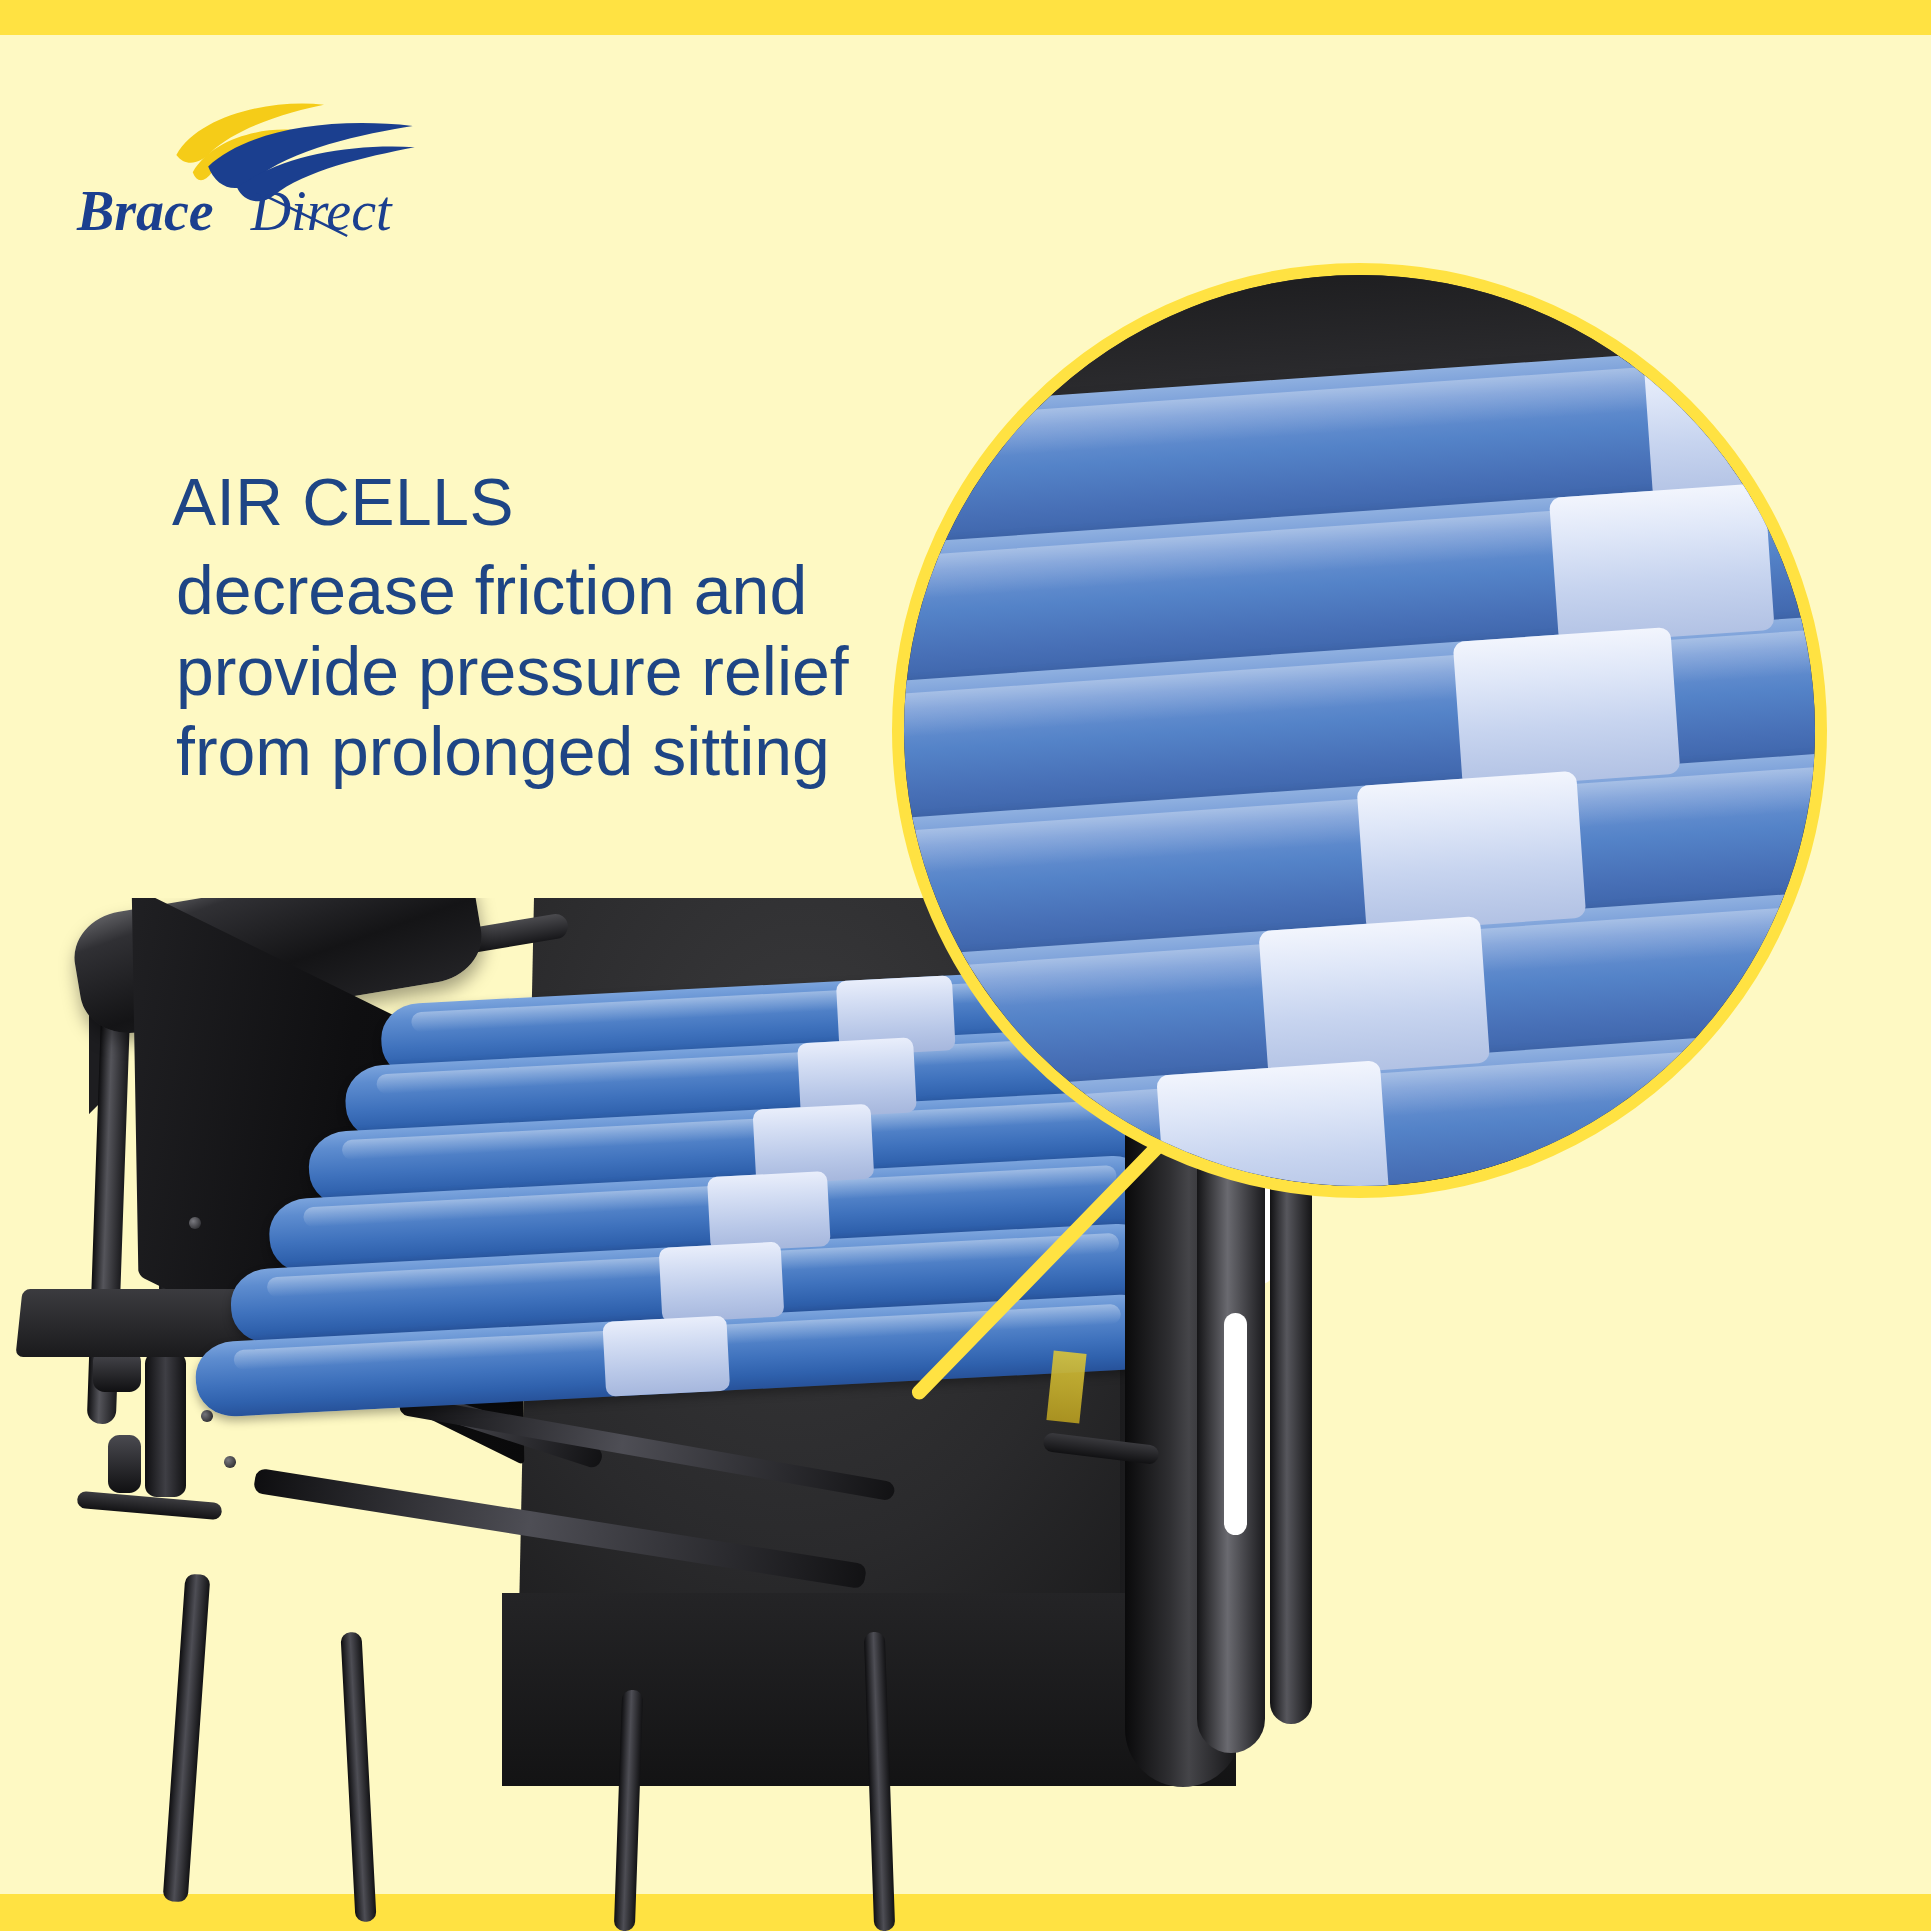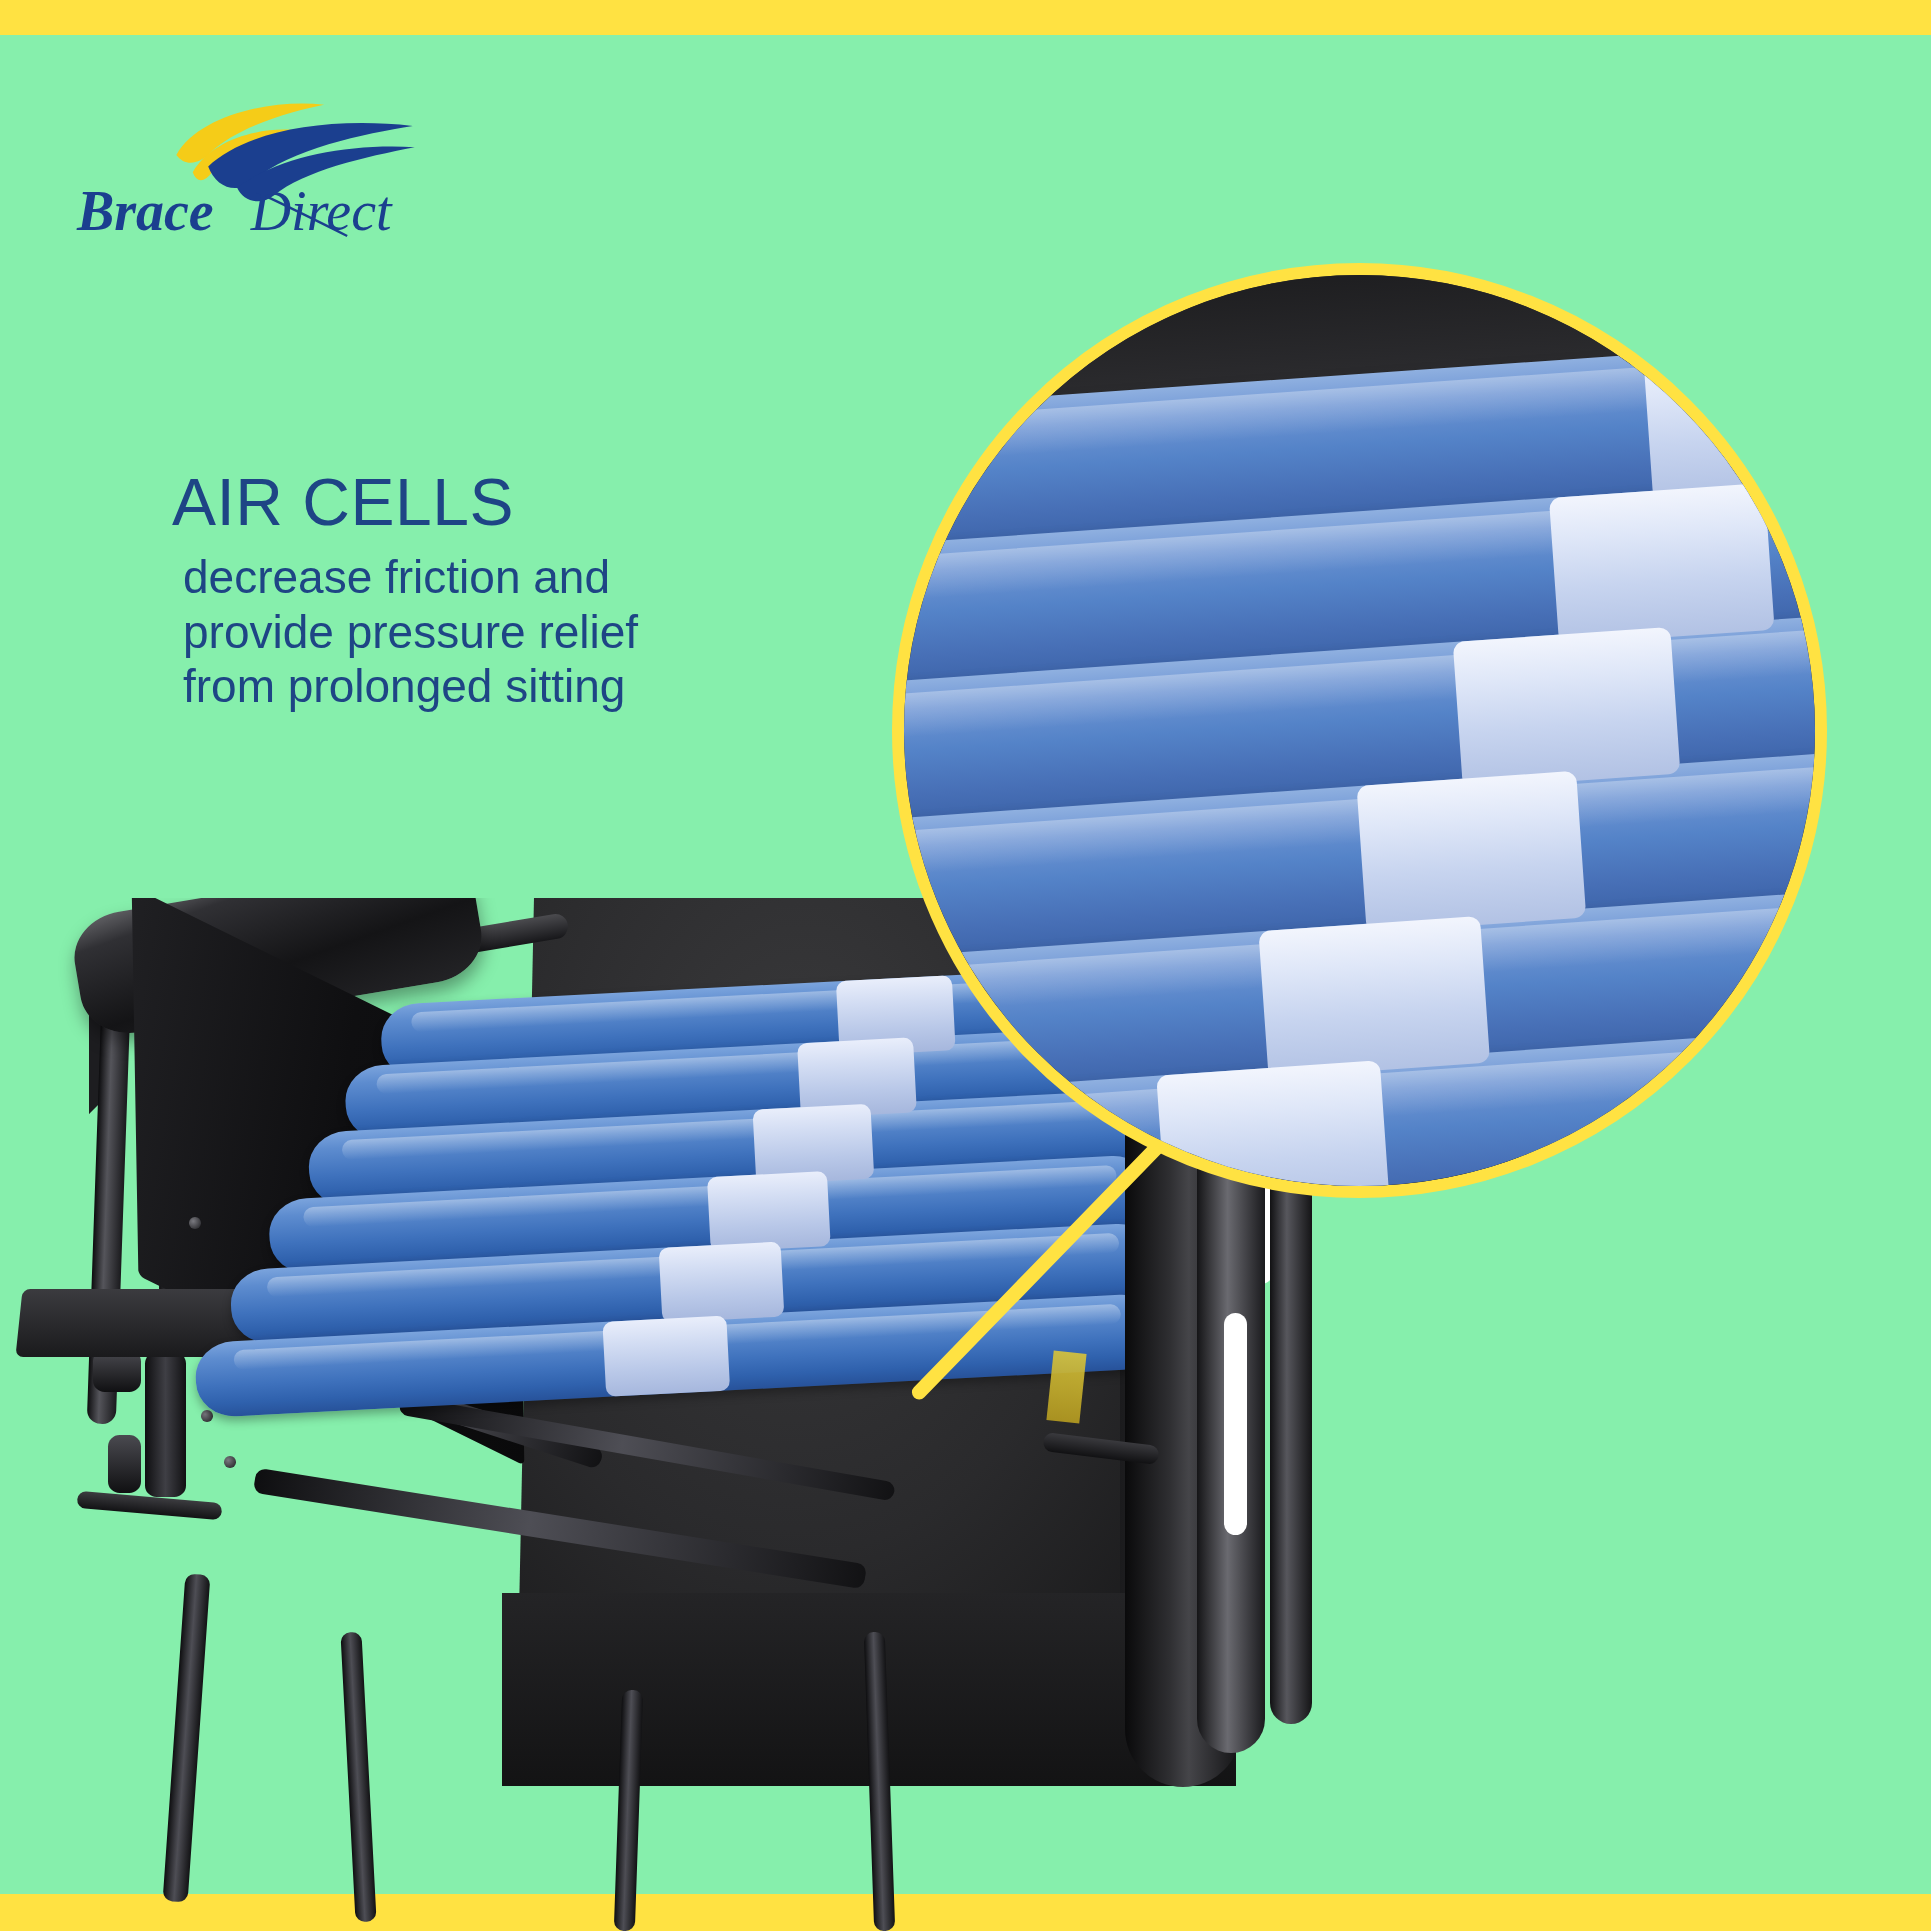--- a/index.html
+++ b/index.html
@@ -8,21 +8,21 @@
     background: #ffffff;
   }
   body {
     font-family: "Liberation Sans", sans-serif;
   }
 
   #canvas {
     position: relative;
     width: 1931px;
     height: 1931px;
-    background: #86efac;
+    background: #fef9c3;
     overflow: hidden;
   }
 
   
   .frame-bar {
     position: absolute;
     left: 0;
     width: 1931px;
     height: 35px;
     background: #ffe242;
@@ -49,25 +49,25 @@
   }
   #headline {
     font-size: 66px;
     font-weight: 400;
     letter-spacing: 0.5px;
     color: #1e4585;
     line-height: 1.0;
     margin: 0 0 15.4px 0;
   }
   #subhead {
-    font-size: 46px;
+    font-size: 68px;
     font-weight: 400;
     color: #1e4585;
     line-height: 1.18;
-    margin: 11px;
+    margin: 4px;
     white-space: pre-line;
   }
 
   
   #photo {
     position: absolute;
     left: 0;
     top: 898px;
     width: 1506px;
     height: 1033px;

